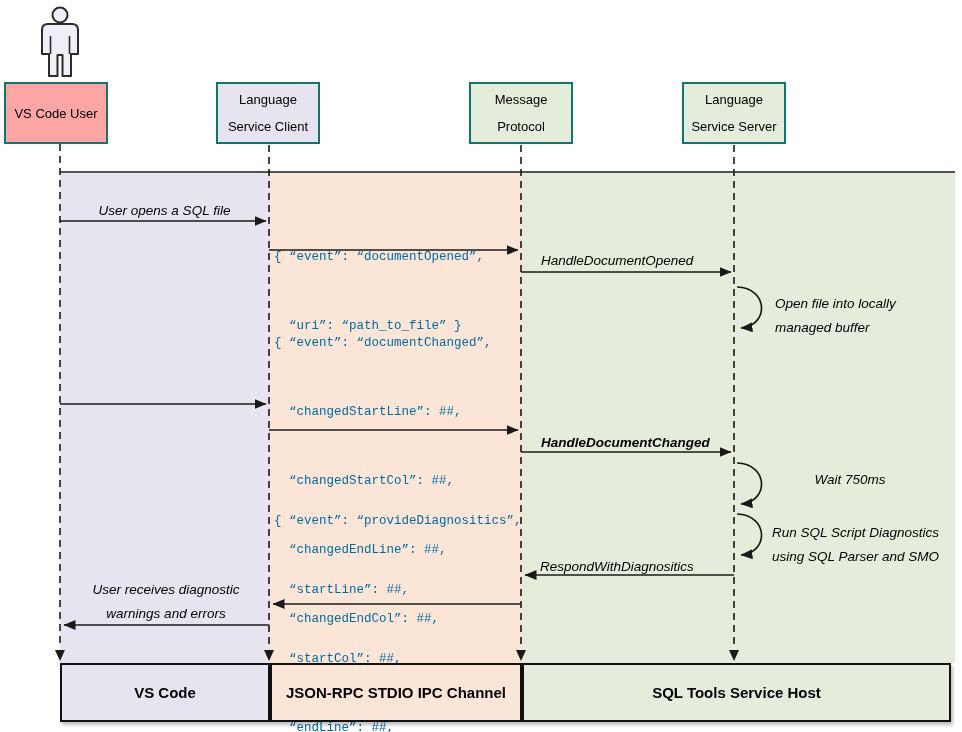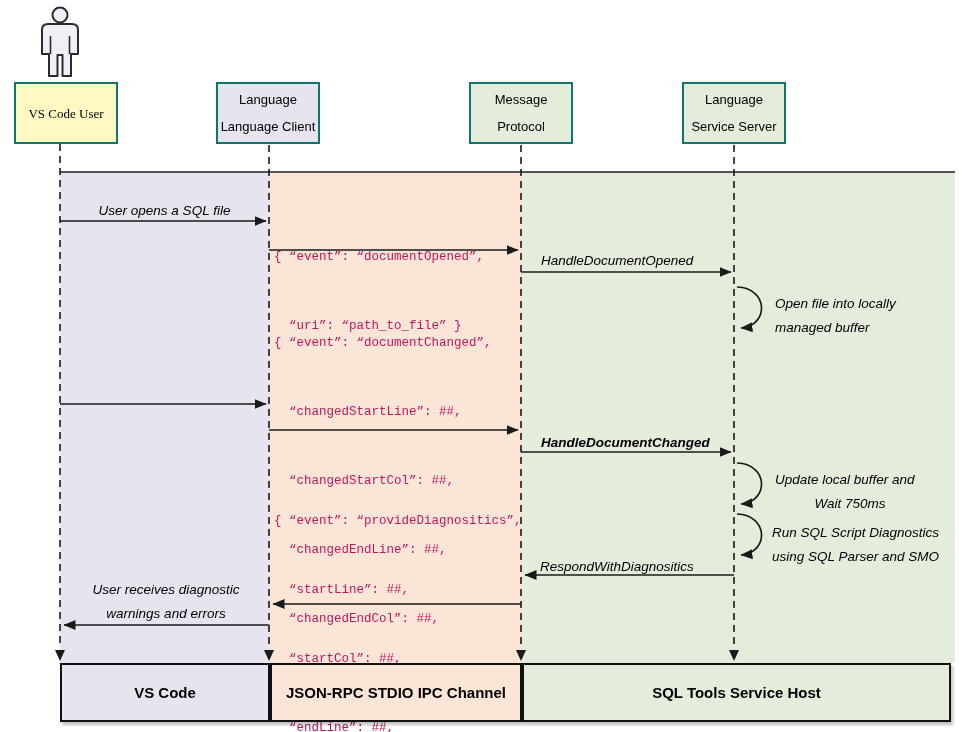--- a/index.html
+++ b/index.html
@@ -23,21 +23,21 @@
     box-shadow:2px 3px 3px rgba(0,0,0,0.25);
   }
   .ilabel {
     position:absolute; font-style:italic; font-size:13.5px; line-height:18px;
     white-space:nowrap;
   }
   .ilabel.multi { line-height:24px; white-space:normal; }
   .center { text-align:center; }
   .mono-block {
     position:absolute; font-family:"Liberation Mono", monospace;
-    font-size:12.5px; line-height:23px; white-space:pre; color:#be185d;
+    font-size:12.5px; line-height:23px; white-space:pre; color:#0369a1;
   }
   svg.overlay { position:absolute; left:0; top:0; pointer-events:none; }
   .lifeline { stroke:#1a1a1a; stroke-width:1.6; stroke-dasharray:7 5; fill:none; }
   .arrow { stroke:#1a1a1a; stroke-width:1.7; fill:none; }
   .loop  { stroke:#1a1a1a; stroke-width:1.7; fill:none; }
   .endhead { fill:#1a1a1a; stroke:none; }
   .toprule { stroke:#1a1a1a; stroke-width:1.7; }
   .actor-shape { fill:#f0eef6; stroke:#2b2b2b; stroke-width:2; }
 </style>
 </head>
@@ -83,26 +83,26 @@
     <path class="loop" d="M737,287 C769,288 769,326 741,328" marker-end="url(#ah)"></path>
     <path class="loop" d="M737,463 C769,464 769,502 741,504" marker-end="url(#ah)"></path>
     <path class="loop" d="M737,514 C769,515 769,553 741,555" marker-end="url(#ah)"></path>
 
     <path class="endhead" d="M55,650 L65,650 L60,661 Z"></path>
     <path class="endhead" d="M264,650 L274,650 L269,661 Z"></path>
     <path class="endhead" d="M516,650 L526,650 L521,661 Z"></path>
     <path class="endhead" d="M729,650 L739,650 L734,661 Z"></path>
   </svg>
 
-  <div class="hbox" style="left: 14px; background-color: #fef9c3; font-family: Liberation Serif, serif;">
+  <div class="hbox" style="left: 4px; background-color: #fca5a5;">
     <span>VS Code User</span>
   </div>
   <div class="hbox" style="left: 216px; background-color: rgb(231, 228, 239);">
     <span>Language</span>
-    <span>Language Client</span>
+    <span>Service Client</span>
   </div>
   <div class="hbox" style="left: 469px; background-color: rgb(228, 237, 219);">
     <span>Message</span>
     <span>Protocol</span>
   </div>
   <div class="hbox" style="left: 682px; background-color: rgb(228, 237, 219);">
     <span>Language</span>
     <span>Service Server</span>
   </div>
 
@@ -113,21 +113,20 @@
   </div>
   <div class="ilabel" style="left:541px; top:252px;">HandleDocumentOpened</div>
   <div class="ilabel" style="left:541px; top:434px;font-weight:bold;">HandleDocumentChanged</div>
   <div class="ilabel" style="left:540px; top:558px;">RespondWithDiagnositics</div>
 
   <div class="ilabel multi" style="left:775px; top:292px; width:178px;">
     <div>Open file into locally</div>
     <div>managed buffer</div>
   </div>
   <div class="ilabel multi" style="left:775px; top:468px; width:150px;">
-    <div>Update local buffer and</div>
     <div class="center">Wait 750ms</div>
   </div>
   <div class="ilabel multi" style="left:772px; top:521px; width:182px;">
     <div>Run SQL Script Diagnostics</div>
     <div>using SQL Parser and SMO</div>
   </div>
 
   <div class="mono-block" style="left:274px; top:200px;">
     <div>{ “event”: “documentOpened”,</div>
     <div>  “uri”: “path_to_file” }</div>

